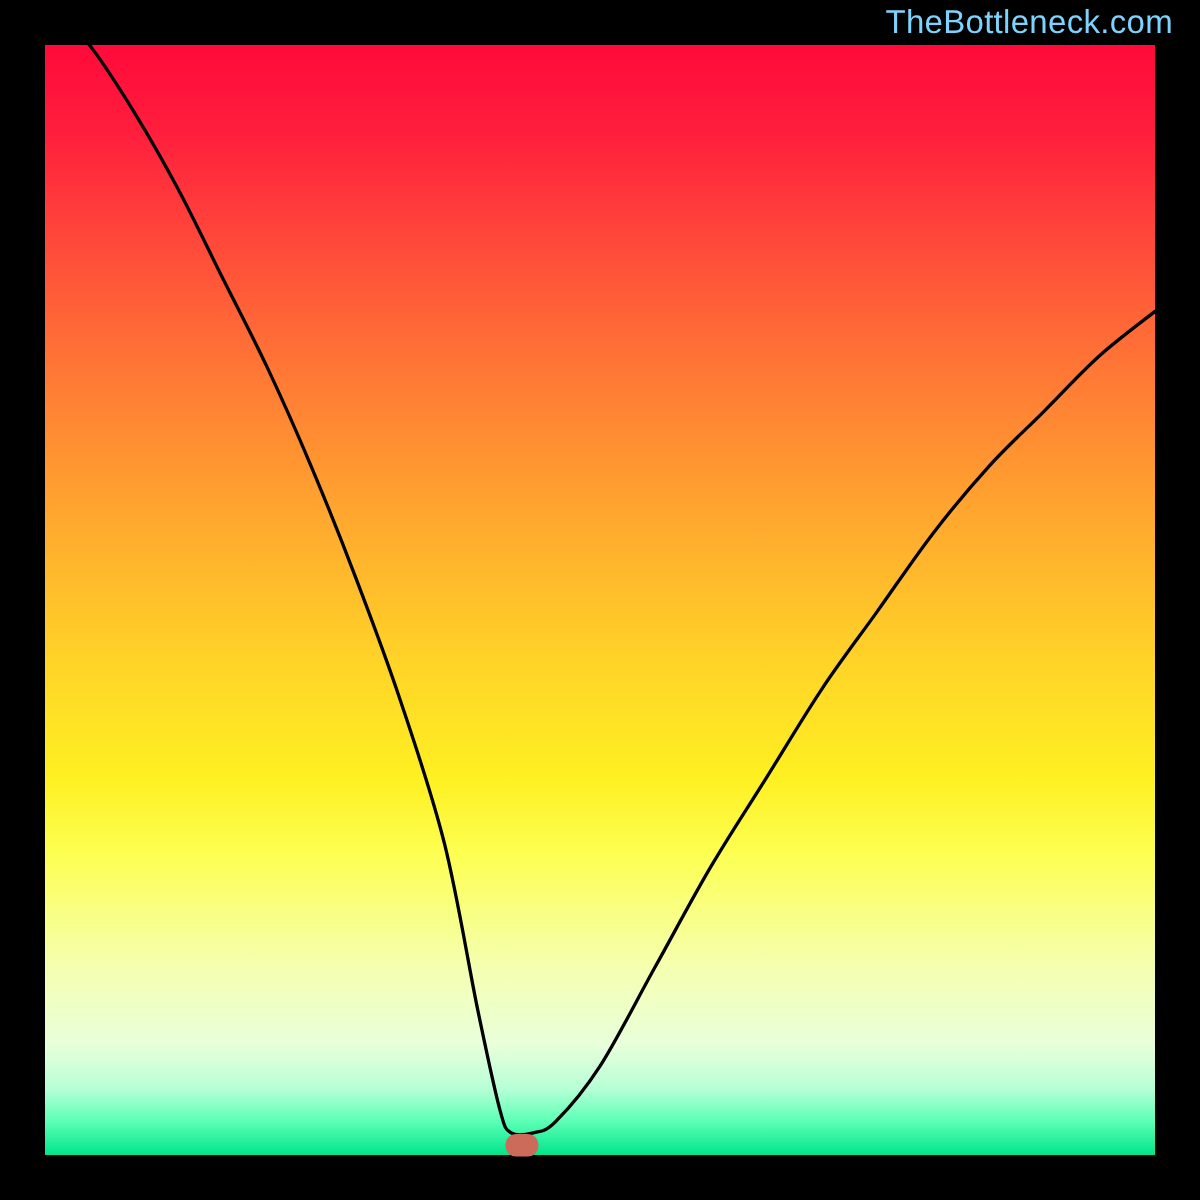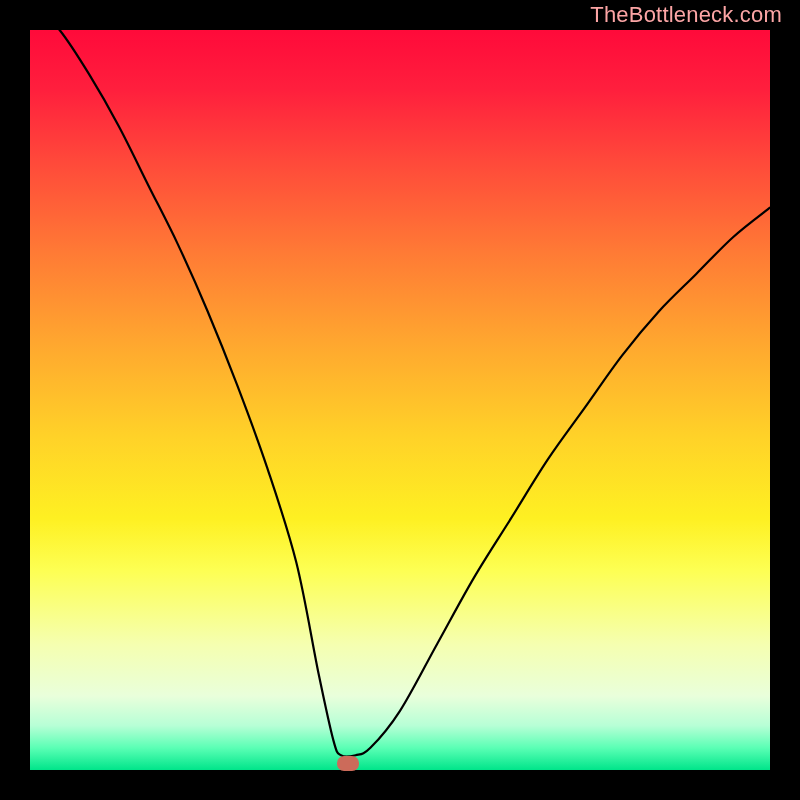--- a/index.html
+++ b/index.html
@@ -13,21 +13,21 @@
   .container {
     position: relative;
     width: 800px;
     height: 800px;
     background: #000;
   }
   .watermark {
     position: absolute;
     top: 2px;
     right: 18px;
-    color: #fca5a5;
+    color: #7dd3fc;
     font-family: Arial, Helvetica, sans-serif;
     font-size: 22px;
     letter-spacing: 0.2px;
     z-index: 10;
   }
   .plot-bg {
     position: absolute;
     left: 30px;
     top: 30px;
     width: 740px;

